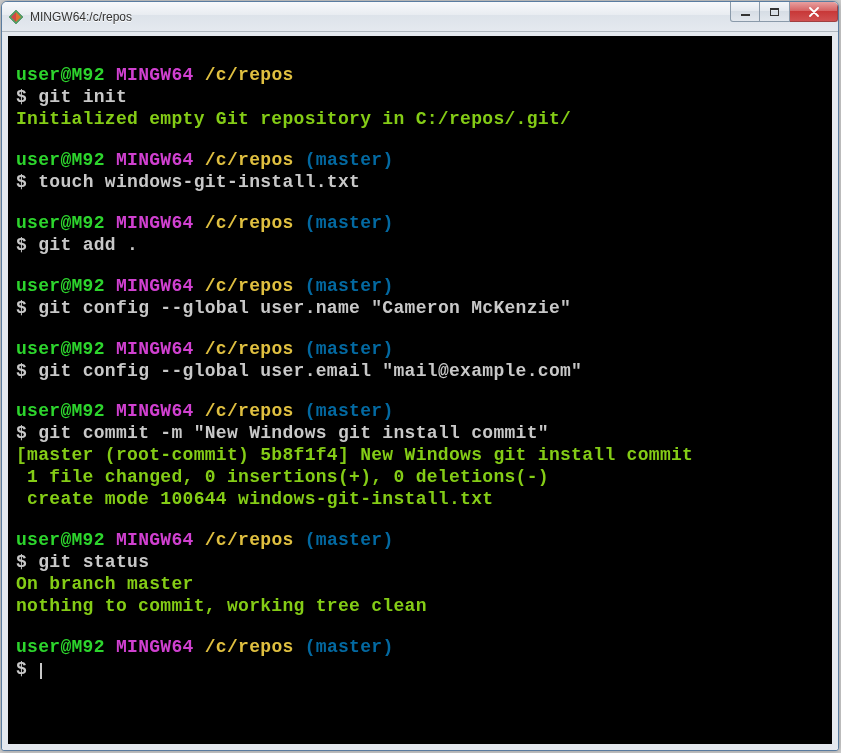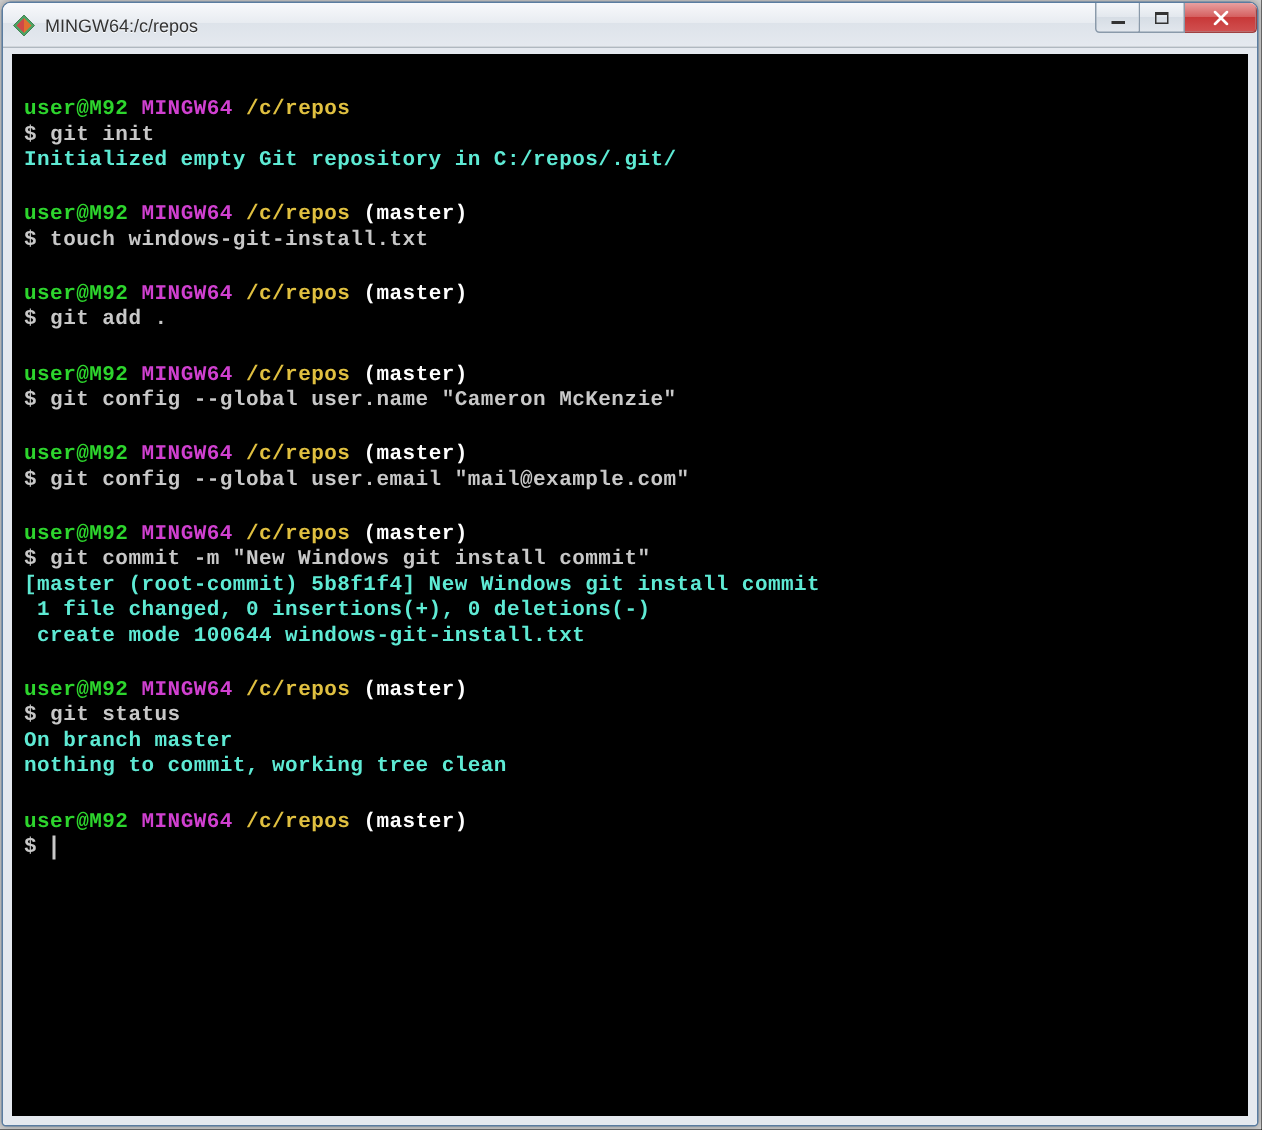--- a/index.html
+++ b/index.html
@@ -90,35 +90,35 @@
     }
     .glyph-close svg { display: block; }
     .terminal-area {
       flex: 1;
       background: #000;
       border: 6px solid #e5e9ef;
       border-top: 4px solid #e5e9ef;
       border-radius: 0 0 3px 3px;
       padding: 10px 8px 8px 8px;
       font-family: "Consolas", "Courier New", monospace;
-      font-size: 14px;
+      font-size: 18px;
       line-height: 1.22;
       color: #c8c8c8;
       overflow: hidden;
       white-space: pre;
       font-weight: bold;
       letter-spacing: 0.3px;
     }
     .user   { color: #2dd52d; }
     .host   { color: #d040d0; }
     .path   { color: #e0c040; }
-    .branch { color: #ffffff; }
+    .branch { color: #0369a1; }
     .ps     { color: #c8c8c8; }
     .cmd    { color: #c8c8c8; margin-top: 32px; }
-    .out    { color: #5eead4; }
+    .out    { color: #84cc16; }
     .cursor {
       display: inline-block;
       width: 2px;
       height: 16px;
       background: #c8c8c8;
       vertical-align: text-bottom;
       margin-left: 2px;
     }
     .blank-line { height: 19px; }
   </style>

